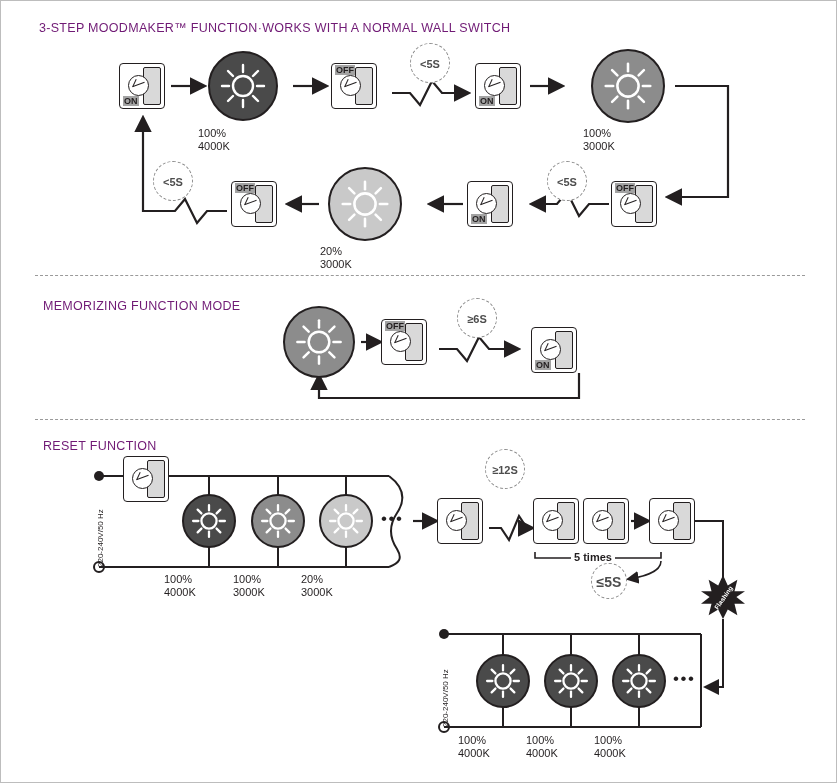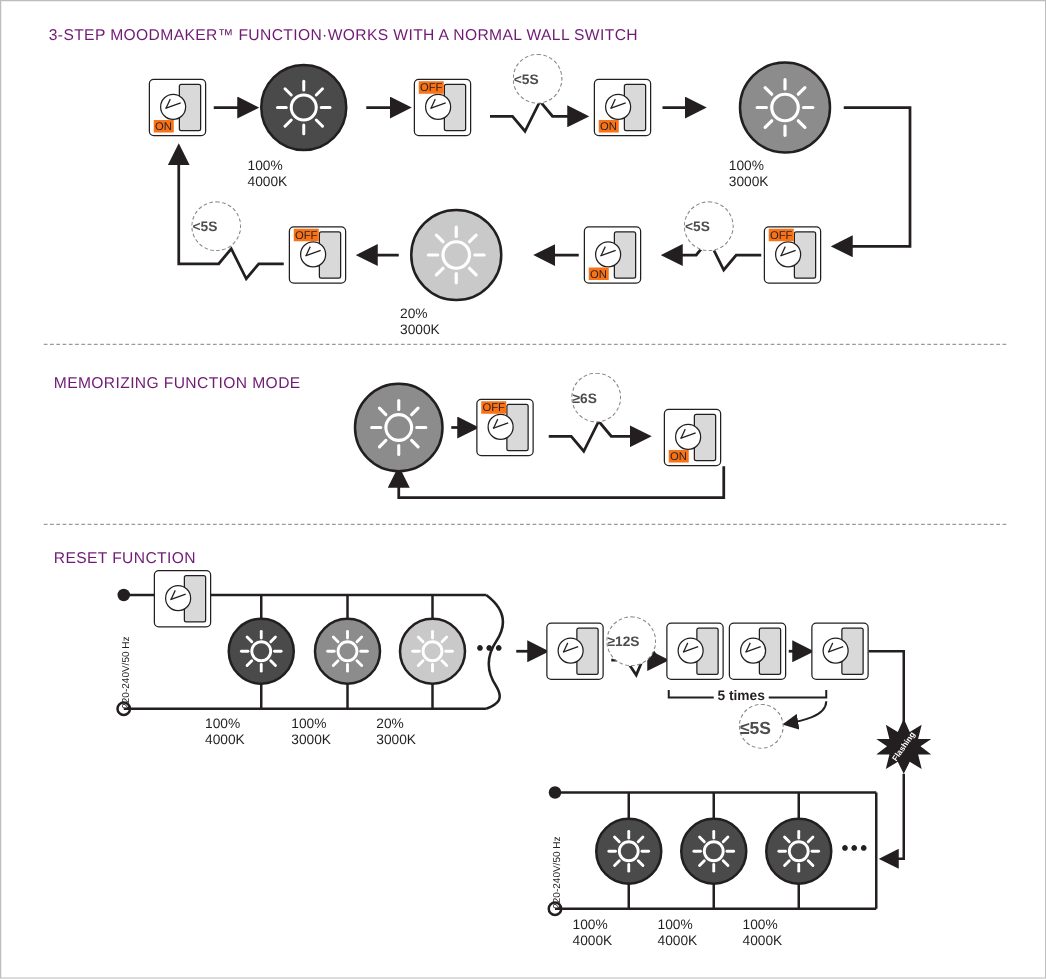--- a/index.html
+++ b/index.html
@@ -36,40 +36,40 @@
   .switch .rocker:after{
     content:"";position:absolute;left:3px;top:8px;width:13px;height:1.4px;
     background:#231f20;transform:rotate(-20deg);
   }
   .switch .rocker:before{
     content:"";position:absolute;left:5px;top:3px;width:1.4px;height:8px;
     background:#231f20;transform:rotate(25deg);
   }
   .switch .lbl{
     position:absolute;font-size:9px;color:#231f20;font-family:"Liberation Sans",sans-serif;
-    background:#f97316;padding:0 1px;line-height:10px;
+    background:#a3a3a3;padding:0 1px;line-height:10px;font-weight:bold;
   }
   .switch .lbl.on{left:3px;bottom:2px;}
   .switch .lbl.off{left:3px;top:1px;}
   
   .lamp{
     position:absolute;border-radius:50%;
     border:2px solid #231f20;box-sizing:border-box;
     display:flex;align-items:center;justify-content:center;
   }
   .lamp svg{position:absolute;left:0;top:0;}
   .lamp-caption{
     position:absolute;text-align:left;font-size:11px;color:#231f20;
     line-height:13px;white-space:nowrap;
   }
   
   .timer{
     position:absolute;width:40px;height:40px;border-radius:50%;
     border:1.5px dashed #8d8d8d;box-sizing:border-box;
-    display:flex;align-items:center;
+    display:flex;align-items:center;justify-content:center;
     font-size:11px;font-weight:bold;color:#4d4d4d;background:#fff;
   }
   .timer span{position:relative;top:1px;}
   .timer.small{width:36px;height:36px;font-size:14px;}
   
   .vlabel{
     position:absolute;font-size:8px;color:#231f20;white-space:nowrap;
     transform:rotate(-90deg);transform-origin:left top;
   }
   .times-lbl{
@@ -376,21 +376,21 @@
     <div>3000K</div>
   </div>
 
   <div class="dots" style="left:380px;top:508px;">•••</div>
 
   <div class="switch" style="left:436px;top:497px;">
     <div class="plate"></div>
     <div class="rocker"></div>
   </div>
 
-  <div class="timer" style="left:484px;top:492px;">
+  <div class="timer" style="left:484px;top:448px;">
     <span>≥12S</span>
   </div>
 
   <div class="switch" style="left:532px;top:497px;">
     <div class="plate"></div>
     <div class="rocker"></div>
   </div>
   <div class="switch" style="left:582px;top:497px;">
     <div class="plate"></div>
     <div class="rocker"></div>

